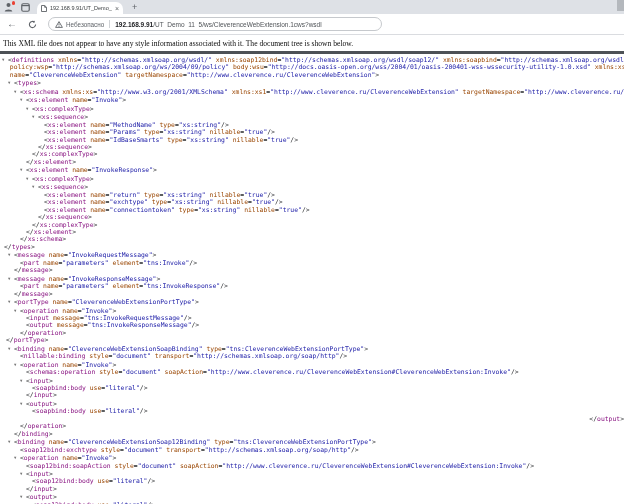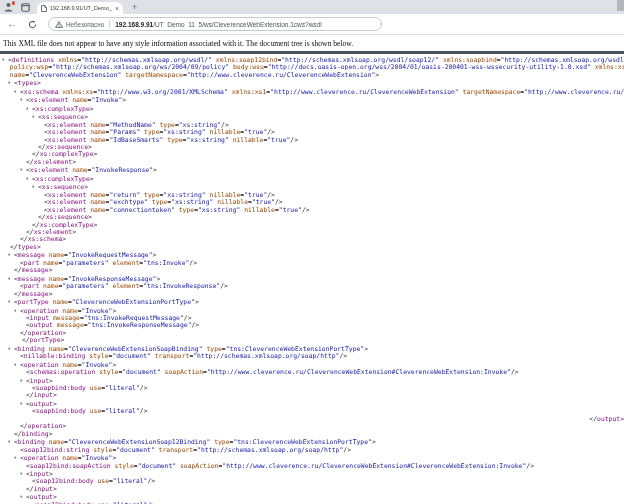--- a/index.html
+++ b/index.html
@@ -118,47 +118,47 @@
     <div class="xline" style="padding-left: 26px;"><span class="xarrow">▼</span><span><span class="xp">&lt;</span><span class="xt">xs:element</span> <span class="xa">name</span>=<span class="xv">"InvokeResponse"</span><span class="xp">&gt;</span></span></div>
     <div class="xline" style="padding-left: 32px;"><span class="xarrow">▼</span><span><span class="xp">&lt;</span><span class="xt">xs:complexType</span><span class="xp">&gt;</span></span></div>
     <div class="xline" style="padding-left: 38px;"><span class="xarrow">▼</span><span><span class="xp">&lt;</span><span class="xt">xs:sequence</span><span class="xp">&gt;</span></span></div>
     <div class="xline" style="padding-left: 44px;"><span><span class="xp">&lt;</span><span class="xt">xs:element</span> <span class="xa">name</span>=<span class="xv">"return"</span> <span class="xa">type</span>=<span class="xv">"xs:string"</span> <span class="xa">nillable</span>=<span class="xv">"true"</span><span class="xp">/&gt;</span></span></div>
     <div class="xline" style="padding-left: 44px;"><span><span class="xp">&lt;</span><span class="xt">xs:element</span> <span class="xa">name</span>=<span class="xv">"exchtype"</span> <span class="xa">type</span>=<span class="xv">"xs:string"</span> <span class="xa">nillable</span>=<span class="xv">"true"</span><span class="xp">/&gt;</span></span></div>
     <div class="xline" style="padding-left: 44px;"><span><span class="xp">&lt;</span><span class="xt">xs:element</span> <span class="xa">name</span>=<span class="xv">"connectiontoken"</span> <span class="xa">type</span>=<span class="xv">"xs:string"</span> <span class="xa">nillable</span>=<span class="xv">"true"</span><span class="xp">/&gt;</span></span></div>
     <div class="xline" style="padding-left: 38px;"><span><span class="xp">&lt;/</span><span class="xt">xs:sequence</span><span class="xp">&gt;</span></span></div>
     <div class="xline" style="padding-left: 32px;"><span><span class="xp">&lt;/</span><span class="xt">xs:complexType</span><span class="xp">&gt;</span></span></div>
     <div class="xline" style="padding-left: 26px;"><span><span class="xp">&lt;/</span><span class="xt">xs:element</span><span class="xp">&gt;</span></span></div>
     <div class="xline" style="padding-left: 20px;"><span><span class="xp">&lt;/</span><span class="xt">xs:schema</span><span class="xp">&gt;</span></span></div>
-    <div class="xline" style="padding-left: 10px;"><span><span class="xp">&lt;/</span><span class="xt">types</span><span class="xp">&gt;</span></span></div>
+    <div class="xline" style="padding-left: 4px;"><span><span class="xp">&lt;/</span><span class="xt">types</span><span class="xp">&gt;</span></span></div>
     <div class="xline" style="padding-left: 14px;"><span class="xarrow">▼</span><span><span class="xp">&lt;</span><span class="xt">message</span> <span class="xa">name</span>=<span class="xv">"InvokeRequestMessage"</span><span class="xp">&gt;</span></span></div>
     <div class="xline" style="padding-left: 20px;"><span><span class="xp">&lt;</span><span class="xt">part</span> <span class="xa">name</span>=<span class="xv">"parameters"</span> <span class="xa">element</span>=<span class="xv">"tns:Invoke"</span><span class="xp">/&gt;</span></span></div>
     <div class="xline" style="padding-left: 14px;"><span><span class="xp">&lt;/</span><span class="xt">message</span><span class="xp">&gt;</span></span></div>
     <div class="xline" style="padding-left: 14px;"><span class="xarrow">▼</span><span><span class="xp">&lt;</span><span class="xt">message</span> <span class="xa">name</span>=<span class="xv">"InvokeResponseMessage"</span><span class="xp">&gt;</span></span></div>
     <div class="xline" style="padding-left: 20px;"><span><span class="xp">&lt;</span><span class="xt">part</span> <span class="xa">name</span>=<span class="xv">"parameters"</span> <span class="xa">element</span>=<span class="xv">"tns:InvokeResponse"</span><span class="xp">/&gt;</span></span></div>
     <div class="xline" style="padding-left: 14px;"><span><span class="xp">&lt;/</span><span class="xt">message</span><span class="xp">&gt;</span></span></div>
     <div class="xline" style="padding-left: 14px;"><span class="xarrow">▼</span><span><span class="xp">&lt;</span><span class="xt">portType</span> <span class="xa">name</span>=<span class="xv">"CleverenceWebExtensionPortType"</span><span class="xp">&gt;</span></span></div>
     <div class="xline" style="padding-left: 20px;"><span class="xarrow">▼</span><span><span class="xp">&lt;</span><span class="xt">operation</span> <span class="xa">name</span>=<span class="xv">"Invoke"</span><span class="xp">&gt;</span></span></div>
     <div class="xline" style="padding-left: 26px;"><span><span class="xp">&lt;</span><span class="xt">input</span> <span class="xa">message</span>=<span class="xv">"tns:InvokeRequestMessage"</span><span class="xp">/&gt;</span></span></div>
     <div class="xline" style="padding-left: 26px;"><span><span class="xp">&lt;</span><span class="xt">output</span> <span class="xa">message</span>=<span class="xv">"tns:InvokeResponseMessage"</span><span class="xp">/&gt;</span></span></div>
     <div class="xline" style="padding-left: 20px;"><span><span class="xp">&lt;/</span><span class="xt">operation</span><span class="xp">&gt;</span></span></div>
-    <div class="xline" style="padding-left: 22px;"><span><span class="xp">&lt;/</span><span class="xt">portType</span><span class="xp">&gt;</span></span></div>
+    <div class="xline" style="padding-left: 6px;"><span><span class="xp">&lt;/</span><span class="xt">portType</span><span class="xp">&gt;</span></span></div>
     <div class="xline" style="padding-left: 14px;"><span class="xarrow">▼</span><span><span class="xp">&lt;</span><span class="xt">binding</span> <span class="xa">name</span>=<span class="xv">"CleverenceWebExtensionSoapBinding"</span> <span class="xa">type</span>=<span class="xv">"tns:CleverenceWebExtensionPortType"</span><span class="xp">&gt;</span></span></div>
     <div class="xline" style="padding-left: 20px;"><span><span class="xp">&lt;</span><span class="xt">nillable:binding</span> <span class="xa">style</span>=<span class="xv">"document"</span> <span class="xa">transport</span>=<span class="xv">"http://schemas.xmlsoap.org/soap/http"</span><span class="xp">/&gt;</span></span></div>
     <div class="xline" style="padding-left: 20px;"><span class="xarrow">▼</span><span><span class="xp">&lt;</span><span class="xt">operation</span> <span class="xa">name</span>=<span class="xv">"Invoke"</span><span class="xp">&gt;</span></span></div>
     <div class="xline" style="padding-left: 26px;"><span><span class="xp">&lt;</span><span class="xt">schemas:operation</span> <span class="xa">style</span>=<span class="xv">"document"</span> <span class="xa">soapAction</span>=<span class="xv">"http://www.cleverence.ru/CleverenceWebExtension#CleverenceWebExtension:Invoke"</span><span class="xp">/&gt;</span></span></div>
     <div class="xline" style="padding-left: 26px;"><span class="xarrow">▼</span><span><span class="xp">&lt;</span><span class="xt">input</span><span class="xp">&gt;</span></span></div>
     <div class="xline" style="padding-left: 32px;"><span><span class="xp">&lt;</span><span class="xt">soapbind:body</span> <span class="xa">use</span>=<span class="xv">"literal"</span><span class="xp">/&gt;</span></span></div>
     <div class="xline" style="padding-left: 26px;"><span><span class="xp">&lt;/</span><span class="xt">input</span><span class="xp">&gt;</span></span></div>
     <div class="xline" style="padding-left: 26px;"><span class="xarrow">▼</span><span><span class="xp">&lt;</span><span class="xt">output</span><span class="xp">&gt;</span></span></div>
     <div class="xline" style="padding-left: 32px;"><span><span class="xp">&lt;</span><span class="xt">soapbind:body</span> <span class="xa">use</span>=<span class="xv">"literal"</span><span class="xp">/&gt;</span></span></div>
     <div class="xline" style="padding-left: 26px; text-align: right;"><span><span class="xp">&lt;/</span><span class="xt">output</span><span class="xp">&gt;</span></span></div>
     <div class="xline" style="padding-left: 20px;"><span><span class="xp">&lt;/</span><span class="xt">operation</span><span class="xp">&gt;</span></span></div>
     <div class="xline" style="padding-left: 14px;"><span><span class="xp">&lt;/</span><span class="xt">binding</span><span class="xp">&gt;</span></span></div>
     <div class="xline" style="padding-left: 14px;"><span class="xarrow">▼</span><span><span class="xp">&lt;</span><span class="xt">binding</span> <span class="xa">name</span>=<span class="xv">"CleverenceWebExtensionSoap12Binding"</span> <span class="xa">type</span>=<span class="xv">"tns:CleverenceWebExtensionPortType"</span><span class="xp">&gt;</span></span></div>
-    <div class="xline" style="padding-left: 20px;"><span><span class="xp">&lt;</span><span class="xt">soap12bind:string</span> <span class="xa">style</span>=<span class="xv">"document"</span> <span class="xa">transport</span>=<span class="xv">"http://schemas.xmlsoap.org/soap/http"</span><span class="xp">/&gt;</span></span></div>
+    <div class="xline" style="padding-left: 20px;"><span><span class="xp">&lt;</span><span class="xt">soap12bind:exchtype</span> <span class="xa">style</span>=<span class="xv">"document"</span> <span class="xa">transport</span>=<span class="xv">"http://schemas.xmlsoap.org/soap/http"</span><span class="xp">/&gt;</span></span></div>
     <div class="xline" style="padding-left: 20px;"><span class="xarrow">▼</span><span><span class="xp">&lt;</span><span class="xt">operation</span> <span class="xa">name</span>=<span class="xv">"Invoke"</span><span class="xp">&gt;</span></span></div>
     <div class="xline" style="padding-left: 26px;"><span><span class="xp">&lt;</span><span class="xt">soap12bind:soapAction</span> <span class="xa">style</span>=<span class="xv">"document"</span> <span class="xa">soapAction</span>=<span class="xv">"http://www.cleverence.ru/CleverenceWebExtension#CleverenceWebExtension:Invoke"</span><span class="xp">/&gt;</span></span></div>
     <div class="xline" style="padding-left: 26px;"><span class="xarrow">▼</span><span><span class="xp">&lt;</span><span class="xt">input</span><span class="xp">&gt;</span></span></div>
     <div class="xline" style="padding-left: 32px;"><span><span class="xp">&lt;</span><span class="xt">soap12bind:body</span> <span class="xa">use</span>=<span class="xv">"literal"</span><span class="xp">/&gt;</span></span></div>
     <div class="xline" style="padding-left: 26px;"><span><span class="xp">&lt;/</span><span class="xt">input</span><span class="xp">&gt;</span></span></div>
     <div class="xline" style="padding-left: 26px;"><span class="xarrow">▼</span><span><span class="xp">&lt;</span><span class="xt">output</span><span class="xp">&gt;</span></span></div>
     <div class="xline" style="padding-left: 32px;"><span><span class="xp">&lt;</span><span class="xt">soap12bind:body</span> <span class="xa">use</span>=<span class="xv">"literal"</span><span class="xp">/&gt;</span></span></div>
   </div>
 
 </body></html>

